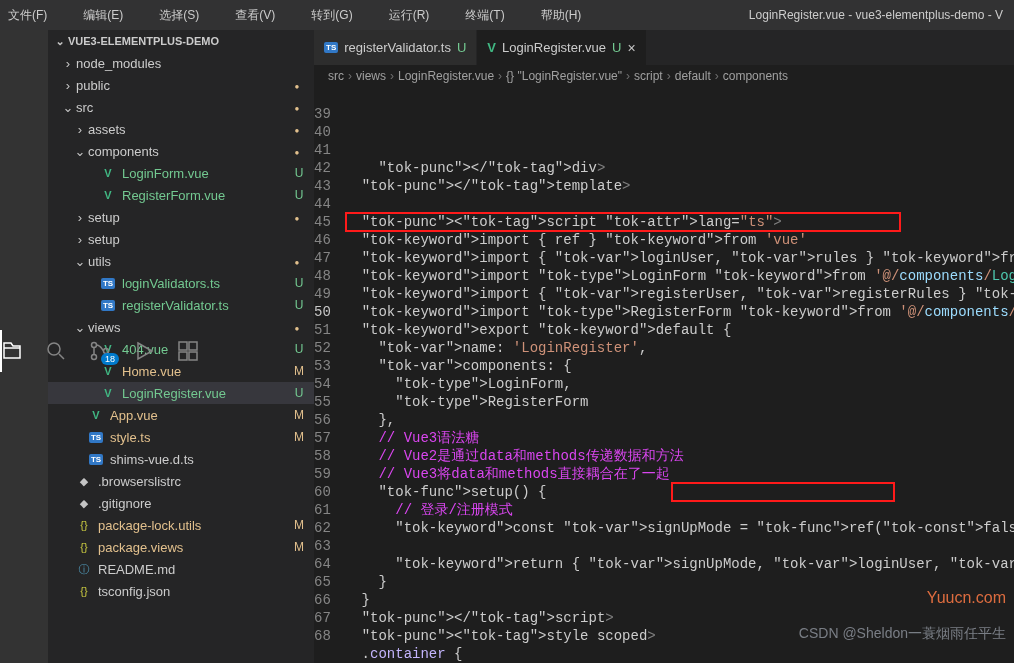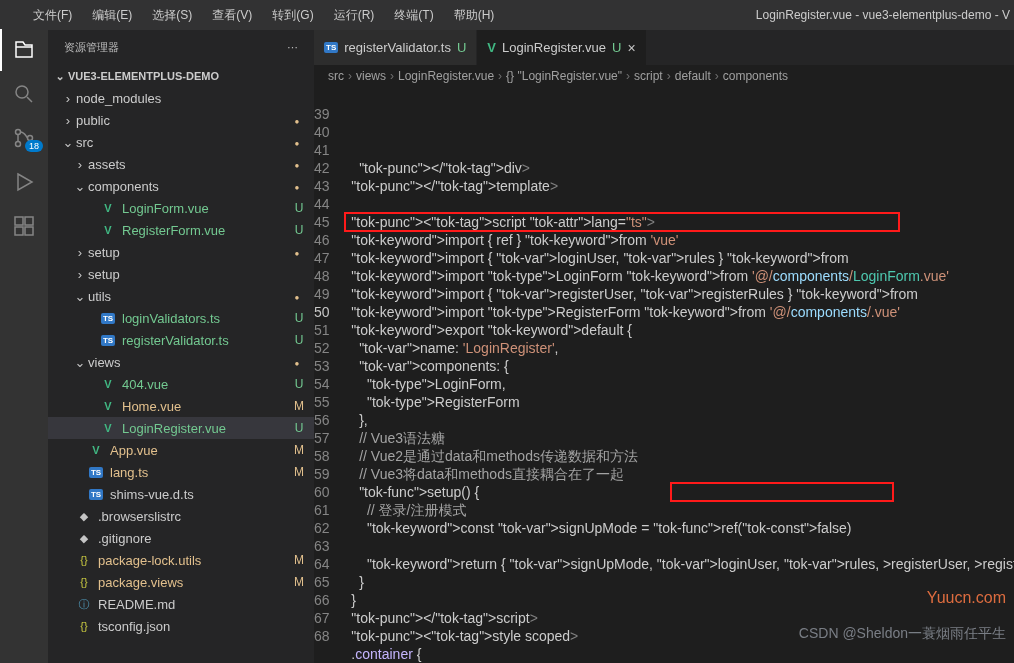--- a/index.html
+++ b/index.html
@@ -1,21 +1,21 @@
 <!DOCTYPE html>
 <html><head>
 <meta charset="utf-8">
 <style>
 * { margin: 0; padding: 0; box-sizing: border-box; }
 body { font-family: "Segoe UI", "Microsoft YaHei", sans-serif; font-size: 13px; background: #1e1e1e; color: #cccccc; overflow: hidden; width: 1014px; height: 663px; position: relative; }
-.menubar { height: 30px; background: #323233; display: flex; align-items: center; padding: 0 25px; gap: 4px; }
+.menubar { height: 30px; background: #323233; display: flex; align-items: center; padding: 0 0; gap: 20px; }
 .menu-item { padding: 4px 8px; cursor: pointer; font-size: 12px; }
-.window-title { position: absolute; right: 4px; top: 0; height: 30px; line-height: 30px; font-size: 12px; color: #cccccc; }
+.window-title { position: absolute; right: 11px; top: 0; height: 30px; line-height: 30px; font-size: 12px; color: #cccccc; }
 .main { display: flex; height: calc(100% - 30px); }
-.activitybar { width: 48px; background: #333333; display: flex; flex-direction: column; align-items: center; padding-top: 8px; gap: 20px; position: relative; }
+.activitybar { width: 48px; background: #333333; display: flex; flex-direction: row; align-items: center; padding-top: 8px; gap: 20px; position: relative; }
 .activity-icon { width: 24px; height: 24px; display: flex; align-items: center; justify-content: center; color: #858585; cursor: pointer; }
 .activity-icon.active { color: #ffffff; }
 .activity-icon.active::before { content: ""; position: absolute; left: 0; width: 2px; height: 42px; background: #ffffff; }
 .badge { position: absolute; background: #007acc; color: #fff; font-size: 9px; border-radius: 8px; padding: 1px 4px; transform: translate(10px, 8px); }
 .sidebar { width: 266px; background: #252526; display: flex; flex-direction: column; }
 .sidebar-header { height: 35px; display: flex; align-items: center; justify-content: space-between; padding: 0 16px; font-size: 11px; text-transform: uppercase; color: #bbb; }
 .dots { cursor: pointer; color: #bbb; }
 .project-header { height: 22px; display: flex; align-items: center; padding: 0 4px; font-size: 11px; font-weight: bold; color: #ccc; cursor: pointer; }
 .chev { width: 16px; display: inline-flex; justify-content: center; color: #c5c5c5; }
 .tree { flex: 1; overflow-y: auto; }
@@ -29,34 +29,34 @@
 .status-letter.M { color: #e2c08d; }
 .git-dot { color: #e2c08d; font-size: 8px; margin-right: 4px; }
 .editor-area { flex: 1; display: flex; flex-direction: column; background: #1e1e1e; min-width: 0; }
 .tabs { height: 35px; background: #252526; display: flex; align-items: stretch; }
 .tab { display: flex; align-items: center; padding: 0 10px; gap: 6px; background: #2d2d2d; border-right: 1px solid #252526; font-size: 13px; cursor: pointer; }
 .tab.active { background: #1e1e1e; }
 .tab-close { font-size: 14px; color: #c5c5c5; cursor: pointer; }
 .tab-mod.U { color: #73c991; }
 .breadcrumbs { height: 22px; display: flex; align-items: center; padding: 0 14px; gap: 4px; font-size: 12px; color: #a0a0a0; overflow: hidden; }
 .bc-sep { color: #6e6e6e; }
-.code-area { flex: 1; display: flex; font-family: Liberation Sans, sans-serif; font-size: 14px; line-height: 18px; overflow: hidden; white-space: pre; position: relative; }
+.code-area { flex: 1; display: flex; font-family: Liberation Mono, monospace; font-size: 14px; line-height: 18px; overflow: hidden; white-space: pre; position: relative; }
 .gutter { width: 48px; text-align: right; color: #858585; padding-right: 14px; user-select: none; }
 .gutter .ln { height: 18px; }
 .gutter .ln.cur { color: #c6c6c6; }
 .code { flex: 1; position: relative; }
 .code .line { height: 18px; }
 .highlight-box { position: absolute; border: 2px solid #ff1a1a; pointer-events: none; }
 .watermark1 { position: absolute; right: 8px; bottom: 56px; color: #ff7a45; font-size: 16px; font-family: sans-serif; opacity: 0.85; }
 .watermark2 { position: absolute; right: 8px; bottom: 20px; color: #8a8f98; font-size: 14px; font-family: sans-serif; opacity: 0.85; }
 .tok-attr { color: #c4b5fd; }
 .tok-string { color: #ce9178; }
 .tok-type { color: #4ec9b0; }
 .tok-var { color: #9cdcfe; }
-.tok-comment { color: #a3a3a3; }
+.tok-comment { color: #d946ef; }
 .tok-punc { color: #808080; }
 .vue-icon { color: #41b883; font-weight: bold; }
 .ts-icon { background: #3178c6; color: #fff; font-size: 8px; font-weight: bold; padding: 1px 2px; border-radius: 2px; }
 </style>
 </head>
 <body>
 
 <div class="menubar">
   <span class="menu-item">文件(F)</span>
     <span class="menu-item">编辑(E)</span>
@@ -101,24 +101,20 @@
       <svg width="24" height="24" viewBox="0 0 24 24" fill="none" stroke="currentColor" stroke-width="1.5">
           <rect x="3" y="3" width="8" height="8"></rect>
           <rect x="13" y="3" width="8" height="8"></rect>
           <rect x="3" y="13" width="8" height="8"></rect>
           <rect x="13" y="13" width="8" height="8"></rect>
         </svg>
     </div>
   </div>
 
   <div class="sidebar">
-    <div class="sidebar-header">
-      <span>资源管理器</span>
-      <span class="dots">⋯</span>
-    </div>
     <div class="project-header">
       <span class="chev">⌄</span>
       <span>VUE3-ELEMENTPLUS-DEMO</span>
     </div>
     <div class="tree" id="tree-slot">
         <div class="tree-row" style="padding-left: 12px;">
           <span class="chev">›</span>
           <span>node_modules</span>
         </div>
         <div class="tree-row" style="padding-left: 12px;">
@@ -201,21 +197,21 @@
         </div>
         <div class="tree-row modified" style="padding-left: 40px;">
           <span class="file-icon vue-icon">V</span>
           <span>App.vue</span>
           <span class="status-letter M">M</span>
         </div>
         <div class="tree-row modified" style="padding-left: 40px;">
           <span class="file-icon">
             <span class="ts-icon">TS</span>
           </span>
-          <span>lang.ts</span>
+          <span>style.ts</span>
           <span class="status-letter M">M</span>
         </div>
         <div class="tree-row" style="padding-left: 40px;">
           <span class="file-icon">
             <span class="ts-icon">TS</span>
           </span>
           <span>shims-vue.d.ts</span>
         </div>
         <div class="tree-row" style="padding-left: 28px;">
           <span class="file-icon" style="color:#c5c5c5">◆</span>

